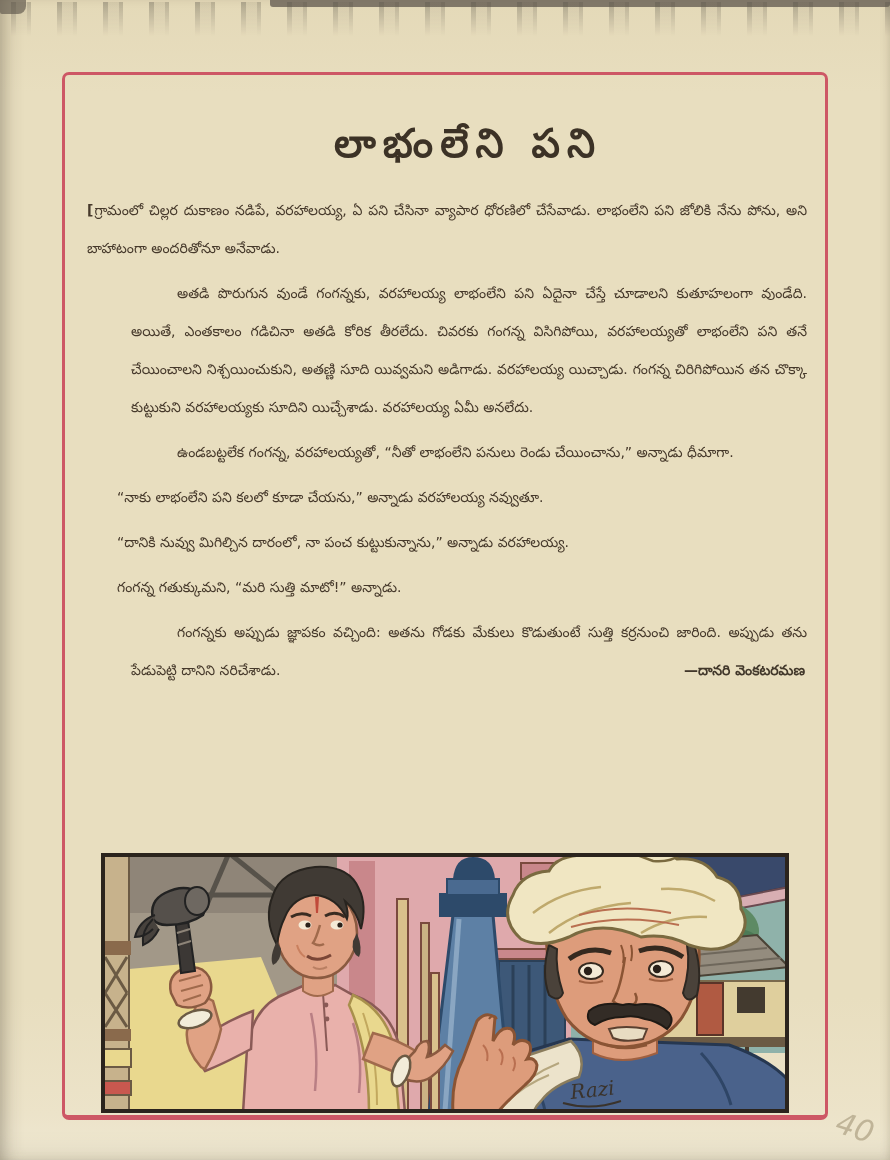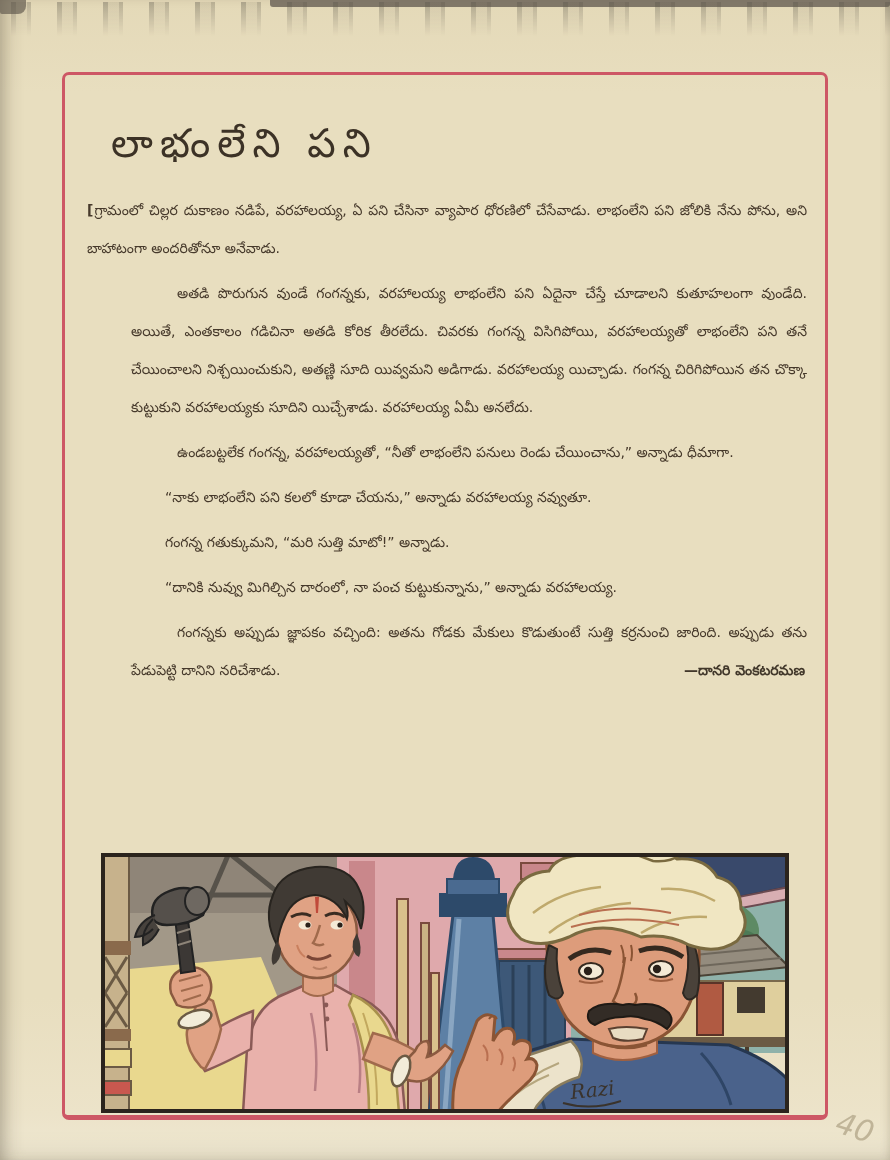--- a/index.html
+++ b/index.html
@@ -33,32 +33,32 @@
     position:absolute;top:0;left:0;width:26px;height:14px;
     background:#5d564b;opacity:.65;border-radius:0 0 8px 2px;
   }
   
   .frame{
     position:absolute;left:62px;top:72px;width:760px;height:1040px;
     border:3px solid #cd5765;border-bottom-width:5px;border-radius:7px;
     box-sizing:content-box;
   }
   .title{
-    margin:44px 0 0 0;text-align:left;
-    font-size:40px;line-height:48px;font-weight:400;
+    margin:44px 0 0 0;text-align:center;
+    font-size:40px;line-height:48px;font-weight:700;
     color:#3c3226;letter-spacing:7px;padding-left:46px;
   }
   .text-col{
     position:absolute;left:22px;right:18px;top:116px;
     color:#46392b;font-size:14px;line-height:38px;
     text-align:justify;
   }
   .text-col p{margin:0 0 7px 0;}
   p.ind{text-indent:46px;margin-left:44px;}
-  p.ind-sm{text-indent:30px;margin-left:48px;}
+  p.ind-sm{text-indent:30px;}
   .drop-mark{font-weight:700;letter-spacing:1px;}
   .last-p{position:relative;}
   .author{
     position:absolute;right:2px;bottom:0;
     font-weight:700;color:#41372a;white-space:nowrap;
   }
   
   .illustration{
     position:absolute;left:36px;top:778px;width:688px;height:260px;
   }
@@ -79,22 +79,22 @@
 
   <div class="frame">
 
     <h1 class="title">లాభంలేని పని</h1>
 
     <div class="text-col">
       <p><span class="drop-mark">[</span><span>గ్రామంలో చిల్లర దుకాణం నడిపే, వరహాలయ్య, ఏ పని చేసినా వ్యాపార ధోరణిలో చేసేవాడు. లాభంలేని పని జోలికి నేను పోను, అని బాహాటంగా అందరితోనూ అనేవాడు.</span></p>
       <p class="ind">అతడి పొరుగున వుండే గంగన్నకు, వరహాలయ్య లాభంలేని పని ఏదైనా చేస్తే చూడాలని కుతూహలంగా వుండేది. అయితే, ఎంతకాలం గడిచినా అతడి కోరిక తీరలేదు. చివరకు గంగన్న విసిగిపోయి, వరహాలయ్యతో లాభంలేని పని తనే చేయించాలని నిశ్చయించుకుని, అతణ్ణి సూది యివ్వమని అడిగాడు. వరహాలయ్య యిచ్చాడు. గంగన్న చిరిగిపోయిన తన చొక్కా కుట్టుకుని వరహాలయ్యకు సూదిని యిచ్చేశాడు. వరహాలయ్య ఏమీ అనలేదు.</p>
       <p class="ind">ఉండబట్టలేక గంగన్న, వరహాలయ్యతో, “నీతో లాభంలేని పనులు రెండు చేయించాను,” అన్నాడు ధీమాగా.</p>
       <p class="ind-sm">“నాకు లాభంలేని పని కలలో కూడా చేయను,” అన్నాడు వరహాలయ్య నవ్వుతూ.</p>
+      <p class="ind-sm">“దానికి నువ్వు మిగిల్చిన దారంలో, నా పంచ కుట్టుకున్నాను,” అన్నాడు వరహాలయ్య.</p>
       <p class="ind-sm">గంగన్న గతుక్కుమని, “మరి సుత్తి మాటో!” అన్నాడు.</p>
-      <p class="ind-sm">“దానికి నువ్వు మిగిల్చిన దారంలో, నా పంచ కుట్టుకున్నాను,” అన్నాడు వరహాలయ్య.</p>
       <p class="ind last-p">
         <span>గంగన్నకు అప్పుడు జ్ఞాపకం వచ్చింది: అతను గోడకు మేకులు కొడుతుంటే సుత్తి కర్రనుంచి జారింది. అప్పుడు తను పేడుపెట్టి దానిని నరిచేశాడు.</span>
         <span class="author">—దానరి వెంకటరమణ</span>
       </p>
     </div>
 
     <svg class="illustration" viewBox="0 0 688 260" xmlns="http://www.w3.org/2000/svg">
       <defs>
         <clipPath id="panel">
             <rect x="2" y="2" width="684" height="256"></rect>

